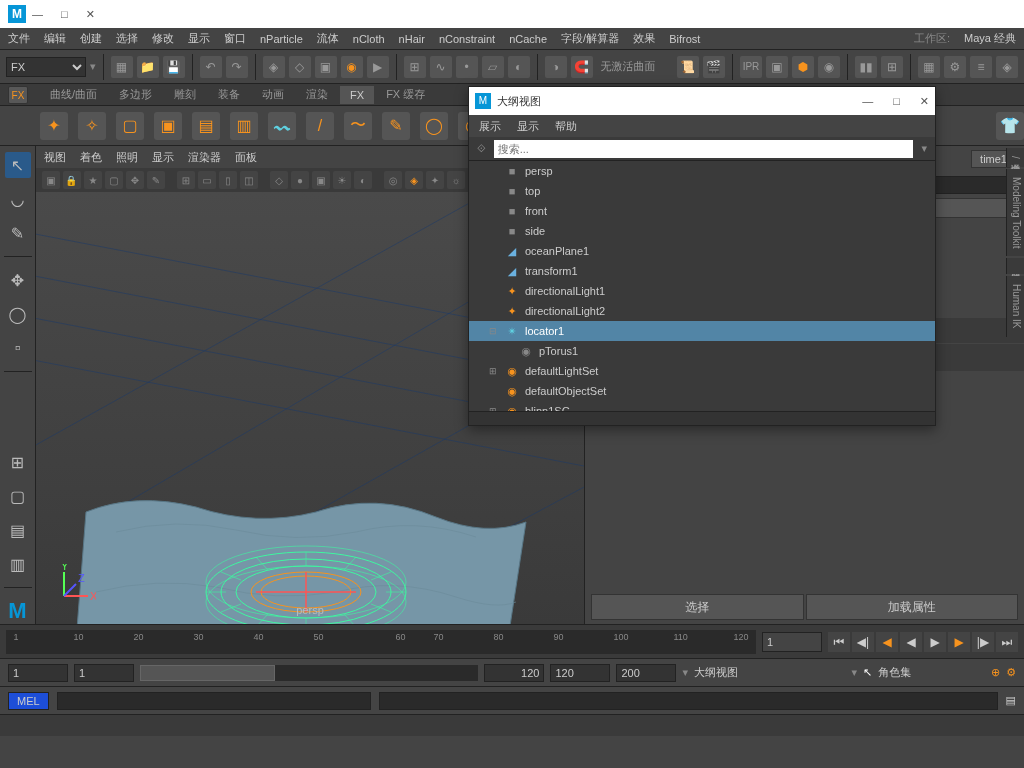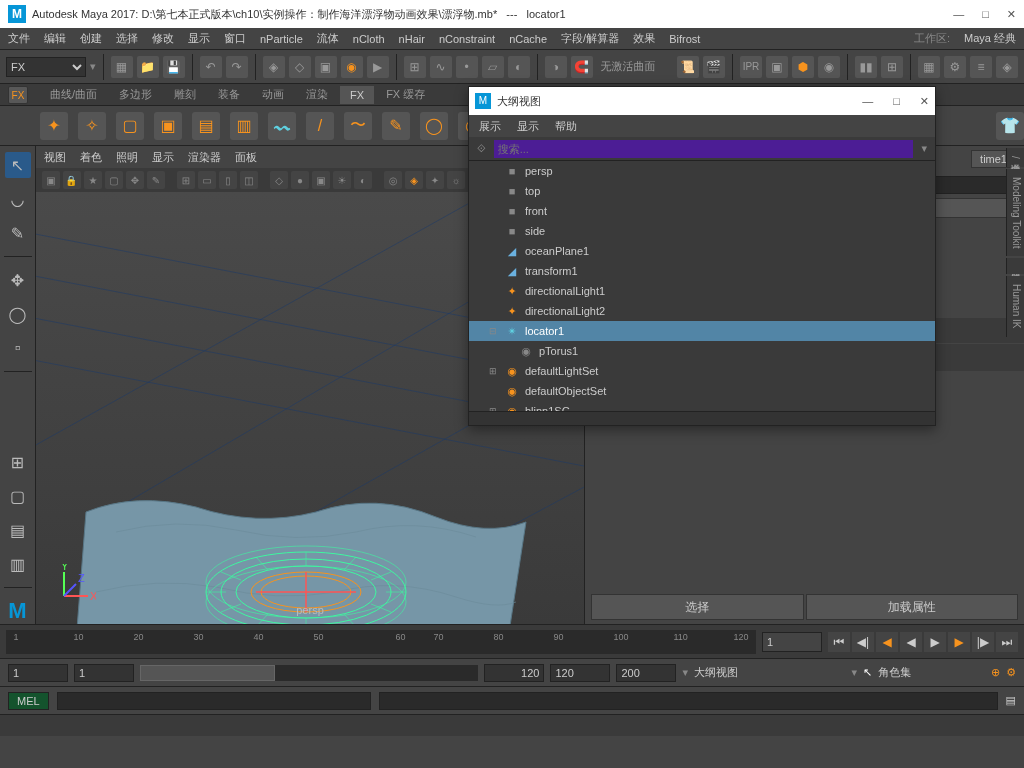--- a/index.html
+++ b/index.html
@@ -44,30 +44,30 @@
 .timeline .ruler{flex:1;height:24px;background:#2a2a2a;margin:0 6px;position:relative;display:flex;align-items:flex-start;padding-top:2px}
 .timeline .tick{position:absolute;font-size:9px;color:#888;top:2px}
 .timeline .frame{background:#444;color:#ccc;width:60px;height:20px;border:1px solid #222;padding:0 4px;display:flex;align-items:center}
 .playback{display:flex;gap:2px;padding:0 6px}
 .playback .pb{width:22px;height:20px;background:#444;cursor:pointer;display:flex;align-items:center;justify-content:center;color:#ccc;font-size:12px}
 .rangebar{height:28px;background:#444;display:flex;align-items:center;padding:0 8px;gap:6px;border-top:1px solid #222}
 .rangebar input{background:#333;color:#ccc;border:1px solid #222;width:60px;height:18px;padding:0 4px;font-size:11px}
 .rangebar .slider{flex:1;height:16px;background:#2a2a2a;position:relative}
 .rangebar .slider .handle{position:absolute;height:16px;background:#555;border:1px solid #666}
 .cmdline{height:28px;background:#444;display:flex;align-items:center;padding:0 8px;gap:8px;border-top:1px solid #222}
-.cmdline .lang{background:#14532d;padding:2px 8px;color:#ccc;border:1px solid #222}
+.cmdline .lang{background:#1d4ed8;padding:2px 8px;color:#ccc;border:1px solid #222}
 .cmdline input{flex:1;background:#2a2a2a;border:1px solid #222;height:18px;color:#ccc;padding:0 4px}
 .statusbar{height:22px;background:#3a3a3a;border-top:1px solid #222}
 .outliner{position:absolute;left:468px;top:86px;width:468px;height:340px;background:#444;border:1px solid #222;box-shadow:0 4px 12px rgba(0,0,0,0.4);z-index:100;display:flex;flex-direction:column}
 .outliner .otitle{height:28px;background:#fff;display:flex;align-items:center;padding:0 6px;color:#333;font-size:12px}
 .outliner .otitle .logo{width:16px;height:16px;background:#0696d7;color:#fff;text-align:center;line-height:16px;font-size:10px;margin-right:6px}
 .outliner .otitle .owin{margin-left:auto;display:flex;gap:20px;color:#555;font-size:12px}
 .outliner .omenu{height:22px;background:#444;display:flex;align-items:center;padding:0 10px;gap:16px;font-size:12px;color:#ccc}
 .outliner .osearch{height:24px;background:#3a3a3a;display:flex;align-items:center;padding:0 8px;gap:8px;border-bottom:1px solid #222}
-.outliner .osearch input{flex:1;background:#4c1d95;border:none;color:#888;height:18px;padding:0 4px;font-size:11px}
+.outliner .osearch input{flex:1;background:#ffffff;border:none;color:#888;height:18px;padding:0 4px;font-size:11px}
 .outliner .olist{flex:1;overflow:auto;background:#3a3a3a;font-size:12px}
 .outliner .oitem{display:flex;align-items:center;height:20px;padding:0 6px;gap:6px;cursor:pointer}
 .outliner .oitem.sel{background:#5285a6;color:#fff}
 .outliner .oitem .oico{width:14px;height:14px;display:inline-flex;align-items:center;justify-content:center;font-size:11px}
 .outliner .oitem .oico.cam{color:#888}
 .outliner .oitem .oico.transform{color:#6ab0de}
 .outliner .oitem .oico.light{color:#f7931e}
 .outliner .oitem .oico.loc{color:#5fd0e0}
 .outliner .oitem .oico.mesh{color:#888}
 .outliner .oitem .oico.set{color:#f7931e}
@@ -79,26 +79,20 @@
 .axis{position:absolute;left:20px;bottom:20px;width:40px;height:40px}
 .persplabel{position:absolute;bottom:8px;left:50%;transform:translateX(-50%);color:#bbb;font-size:11px}
 .hidebtns{display:flex;gap:2px;padding:2px}
 .hidebtns button{flex:1;background:#555;border:1px solid #333;color:#ccc;height:20px;font-size:11px}
 </style>
 </head>
 <body>
 
 <div class="titlebar">
   <div class="logo">M</div>
-  <span class="title">
-    <span>Autodesk Maya 2017:</span>
-    <span>D:\第七本正式版本\ch10\实例操作：制作海洋漂浮物动画效果\漂浮物.mb*</span>
-    &nbsp;&nbsp;<span>---</span>&nbsp;&nbsp;
-    <span>locator1</span>
-  </span>
   <div class="winbtns">
     <span>—</span>
     <span>□</span>
     <span>✕</span>
   </div>
 </div>
 
 <div class="menubar">
   <span>文件</span>
   <span>编辑</span>

